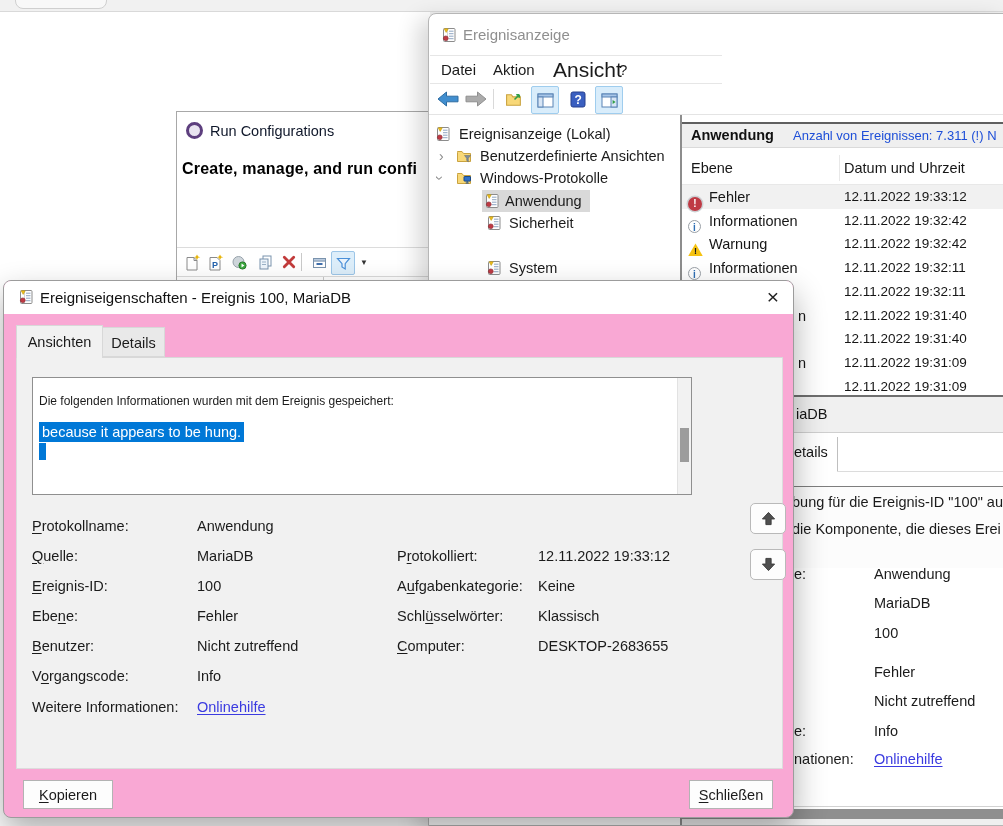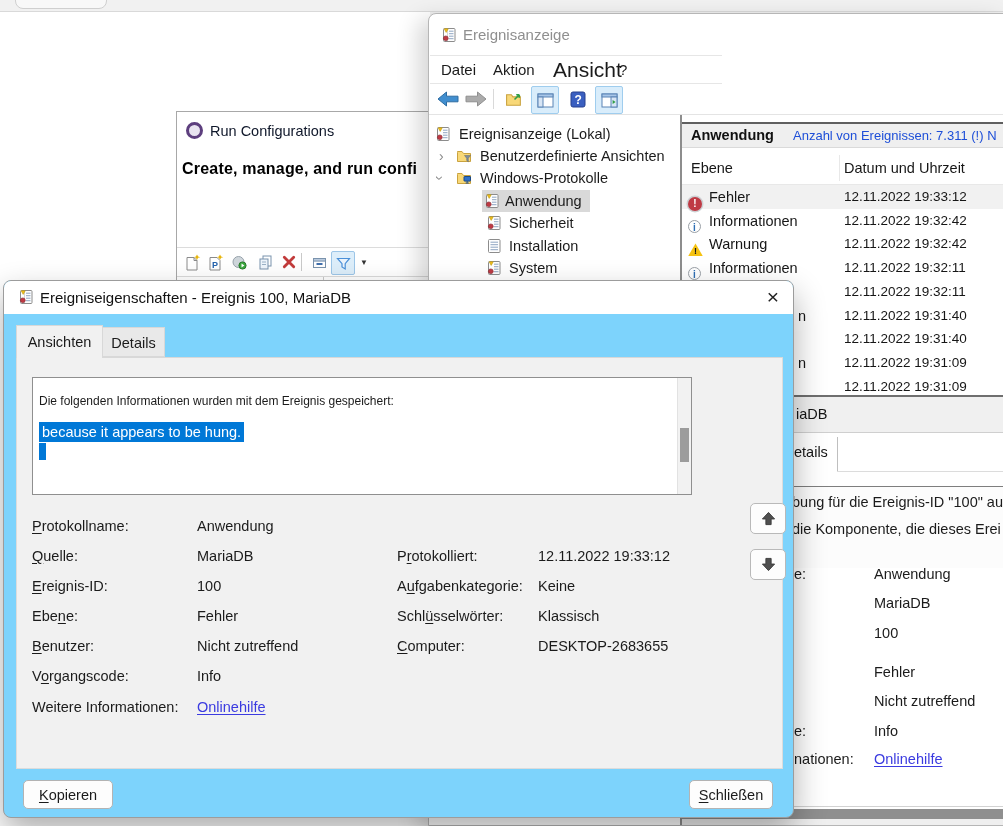--- a/index.html
+++ b/index.html
@@ -4,21 +4,21 @@
 <style>
   html,body{margin:0;padding:0}
   body{width:1003px;height:826px;position:relative;overflow:hidden;background:#efefef;
        font-family:"Liberation Sans",sans-serif;}
   .a{position:absolute}
   .t{font-size:14.5px;line-height:20px;color:#1b1b1b;white-space:nowrap}
   .u{text-decoration:underline;text-underline-offset:2px}
   
   .win{position:absolute;background:#fff;border:1px solid #a8a8a8;box-sizing:border-box}
   .ev-win{border-radius:8px 0 0 0;border-color:#b6b6b6;box-shadow:-10px 6px 22px rgba(0,0,0,.16);overflow:hidden}
-  .dlg{border-radius:8px;border-color:#9c9c9c;background:#7dd3fc;box-shadow:0 14px 32px rgba(0,0,0,.32);overflow:hidden;z-index:10}
+  .dlg{border-radius:8px;border-color:#9c9c9c;background:#f9a8d4;box-shadow:0 14px 32px rgba(0,0,0,.32);overflow:hidden;z-index:10}
   
   .tbtn{position:absolute;width:26px;height:26px;display:flex;align-items:center;justify-content:center;border-radius:2px}
   .tbtn.hl{background:#d9edfb;border:1px solid #9fcdee}
   .ebtn{position:absolute;width:22px;height:22px;display:flex;align-items:center;justify-content:center;border-radius:2px}
   .ebtn.hl{background:#ddeefa;border:1px solid #9cc6e8}
   
   .trow{position:absolute;left:0;width:100%;height:22px;line-height:22px;font-size:14.5px;color:#1b1b1b;white-space:nowrap}
   .exp{position:absolute;font-size:14px;color:#8a8a8a;line-height:22px}
   .exp.open{transform:rotate(90deg)}
   .tico{position:absolute;top:3px}
@@ -32,21 +32,21 @@
   .ic-err{display:inline-block;width:14px;height:14px;border-radius:50%;background:#bf3a44;box-shadow:0 0 0 1.5px #cdd0d3;
           color:#fff;font-size:10px;font-weight:bold;text-align:center;line-height:14px}
   .ic-info{display:inline-block;width:13px;height:13px;border-radius:50%;background:#fff;border:1.5px solid #9aa0a6;
           color:#2f6fb4;font-size:10px;font-weight:bold;text-align:center;line-height:13px;box-sizing:border-box}
   .ic-warn{display:inline-block;width:15px;height:13px;background:#f5c211;clip-path:polygon(50% 0,100% 100%,0 100%);
           color:#1b1b1b;font-size:9px;font-weight:bold;text-align:center;line-height:16px}
   .link{color:#3b3be0;text-decoration:underline;text-underline-offset:2px}
   
   .tab{position:absolute;box-sizing:border-box;font-size:14.5px;text-align:center;color:#1b1b1b}
   .fieldrow{position:absolute;height:20px;line-height:20px;font-size:14.5px;color:#1b1b1b;white-space:nowrap}
-  .btn{position:absolute;box-sizing:border-box;background:#fdfdfd;border:1px solid #b3b3b3;border-radius:5px;
+  .btn{position:absolute;box-sizing:border-box;background:#fdfdfd;border:1px solid #b3b3b3;border-radius:0;
        font-size:14.5px;color:#1b1b1b;display:flex;align-items:center;justify-content:center;white-space:nowrap}
   .arrbtn{position:absolute;width:36px;height:31px;box-sizing:border-box;background:#fdfdfd;border:1px solid #b9b9b9;
        border-radius:5px;display:flex;align-items:center;justify-content:center}
   .selline{display:inline-block;background:#0078d7;color:#fff;font-size:14.5px;line-height:18px;padding:1px 3px;white-space:nowrap}
   .hline{position:absolute;height:1px;background:#e6e6e6}
   .prevtxt{position:absolute;left:110px;height:18px;font-size:14.5px;color:#1b1b1b;white-space:nowrap}
 </style>
 </head>
 <body>
 
@@ -224,29 +224,20 @@
     <div class="trow" style="top:97px">
       <span class="tico" style="left:57px">
         <svg width="16" height="16" viewBox="0 0 16 16">
           <rect x="2.5" y="1.5" width="11.5" height="13" rx="1" fill="#fefefe" stroke="#8c8c8c"></rect>
           <path d="M8 4.2h4.5M8 6.7h4.5M8 9.2h4.5M8 11.7h4.5" stroke="#8fa6c2"></path>
           <polygon points="3.2,1.8 7.2,1.8 5.2,5.4" fill="#f4c21d" stroke="#bb950a" stroke-width="0.6"></polygon>
           <circle cx="4.8" cy="11.3" r="2.4" fill="#bf3a44" stroke="#872931" stroke-width="0.6"></circle>
         </svg>
       </span>
       <span class="a" style="left:80px">Sicherheit</span>
-    </div>
-    <div class="trow" style="top:120px">
-      <span class="tico" style="left:57px">
-        <svg width="16" height="16" viewBox="0 0 16 16">
-          <rect x="2.5" y="1.5" width="11.5" height="13" rx="1" fill="#fefefe" stroke="#8c8c8c"></rect>
-          <path d="M4.5 4.2h7.5M4.5 6.7h7.5M4.5 9.2h7.5M4.5 11.7h7.5" stroke="#8fa6c2"></path>
-        </svg>
-      </span>
-      <span class="a" style="left:80px">Installation</span>
     </div>
     <div class="trow" style="top:142px">
       <span class="tico" style="left:57px">
         <svg width="16" height="16" viewBox="0 0 16 16">
           <rect x="2.5" y="1.5" width="11.5" height="13" rx="1" fill="#fefefe" stroke="#8c8c8c"></rect>
           <path d="M8 4.2h4.5M8 6.7h4.5M8 9.2h4.5M8 11.7h4.5" stroke="#8fa6c2"></path>
           <polygon points="3.2,1.8 7.2,1.8 5.2,5.4" fill="#f4c21d" stroke="#bb950a" stroke-width="0.6"></polygon>
           <circle cx="4.8" cy="11.3" r="2.4" fill="#bf3a44" stroke="#872931" stroke-width="0.6"></circle>
         </svg>
       </span>

